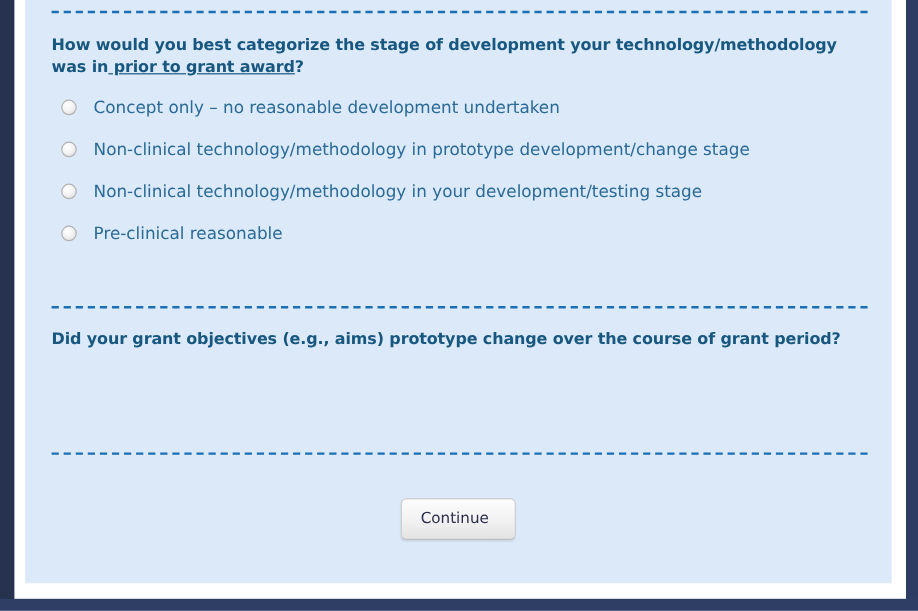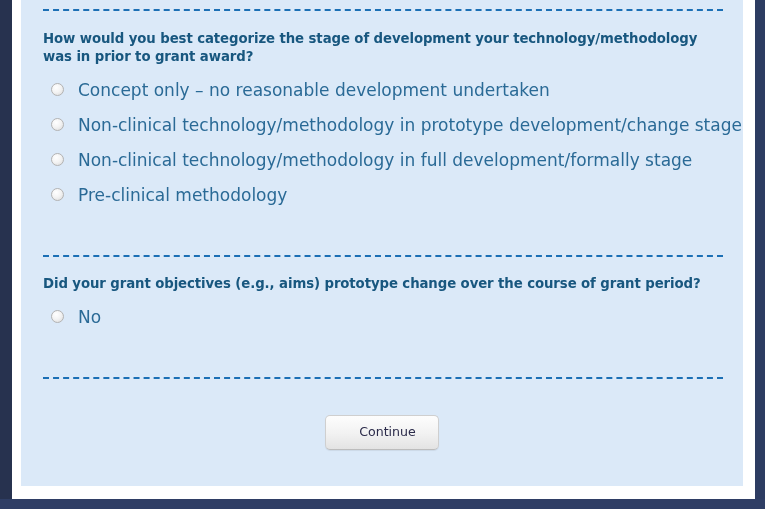--- a/index.html
+++ b/index.html
@@ -79,20 +79,21 @@
 
   .qtitle {
     font-size: 13.3px;
     font-weight: bold;
     color: #18577f;
     line-height: 18px;
     letter-spacing: -0.1px;
     margin: 0 0 6px 0;
   }
   .qtitle .u {
+    text-decoration: underline;
   }
 
   
   .options { margin: 0; padding: 0; list-style: none; }
   .opt {
     display: flex;
     align-items: center;
     height: 35px;
     margin: 0;
   }
@@ -107,37 +108,37 @@
     border: 1px solid #b3b3b3;
     background: radial-gradient(circle at 38% 32%, #ffffff 0%, #f3f3f3 48%, #d8d8d8 100%);
     margin: 0 14px 0 0;
     cursor: pointer;
     box-sizing: border-box;
   }
   .radio:checked {
     background: radial-gradient(circle at 50% 50%, #2b2b2b 0%, #2b2b2b 32%, #f1f1f1 36%, #ffffff 100%);
   }
   .opt-label {
-    font-size: 17px;
+    font-size: 14px;
     color: #2a6a96;
     line-height: 16px;
     cursor: pointer;
     white-space: nowrap;
   }
 
   
   .btn-wrap {
     position: absolute;
     left: 0; right: 0;
     top: 415px;
     text-align: center;
   }
   .btn-continue {
     display: inline-block;
-    padding: 9px 22px 10px 33px;
+    padding: 9px 22px 10px 16px;
     font-size: 12.6px;
     font-family: "DejaVu Sans", "Liberation Sans", sans-serif;
     color: #2b2b4a;
     background: linear-gradient(to bottom, #fdfdfd 0%, #f2f2f2 52%, #e3e3e3 100%);
     border: 1px solid #cfcfcf;
     border-bottom-color: #bcbcbc;
     border-radius: 5px;
     cursor: pointer;
     box-shadow: 0 1px 1px rgba(0,0,0,0.07);
     line-height: 14px;
@@ -164,39 +165,35 @@
           <li class="opt opt-1">
             <input type="radio" class="radio" name="stage" id="stage-0" style="">
             <label class="opt-label" for="stage-0">Concept only – no reasonable development undertaken</label>
           </li>
           <li class="opt opt-1">
             <input type="radio" class="radio" name="stage" id="stage-1" style="">
             <label class="opt-label" for="stage-1">Non-clinical technology/methodology in prototype development/change stage</label>
           </li>
           <li class="opt opt-1">
             <input type="radio" class="radio" name="stage" id="stage-2" style="">
-            <label class="opt-label" for="stage-2">Non-clinical technology/methodology in full development/formally stage</label>
+            <label class="opt-label" for="stage-2">Non-clinical technology/methodology in your development/testing stage</label>
           </li>
           <li class="opt opt-1">
             <input type="radio" class="radio" name="stage" id="stage-3" style="">
-            <label class="opt-label" for="stage-3">Pre-clinical methodology</label>
+            <label class="opt-label" for="stage-3">Pre-clinical reasonable</label>
           </li>
         </ul>
       </div>
 
       <div class="sep sep-mid"></div>
 
       <div class="qblock qblock-2">
         <div class="qtitle"><span>Did your grant objectives (e.g., aims) prototype change over the course of grant period?</span></div>
 
         <ul class="options">
-          <li class="opt opt-1">
-            <input type="radio" class="radio" name="objchange" id="obj-1" style="">
-            <label class="opt-label" for="obj-1">No</label>
-          </li>
         </ul>
       </div>
 
       <div class="sep sep-bottom"></div>
 
       <div class="btn-wrap">
         <button type="button" class="btn-continue">Continue</button>
       </div>
 
     </div>

